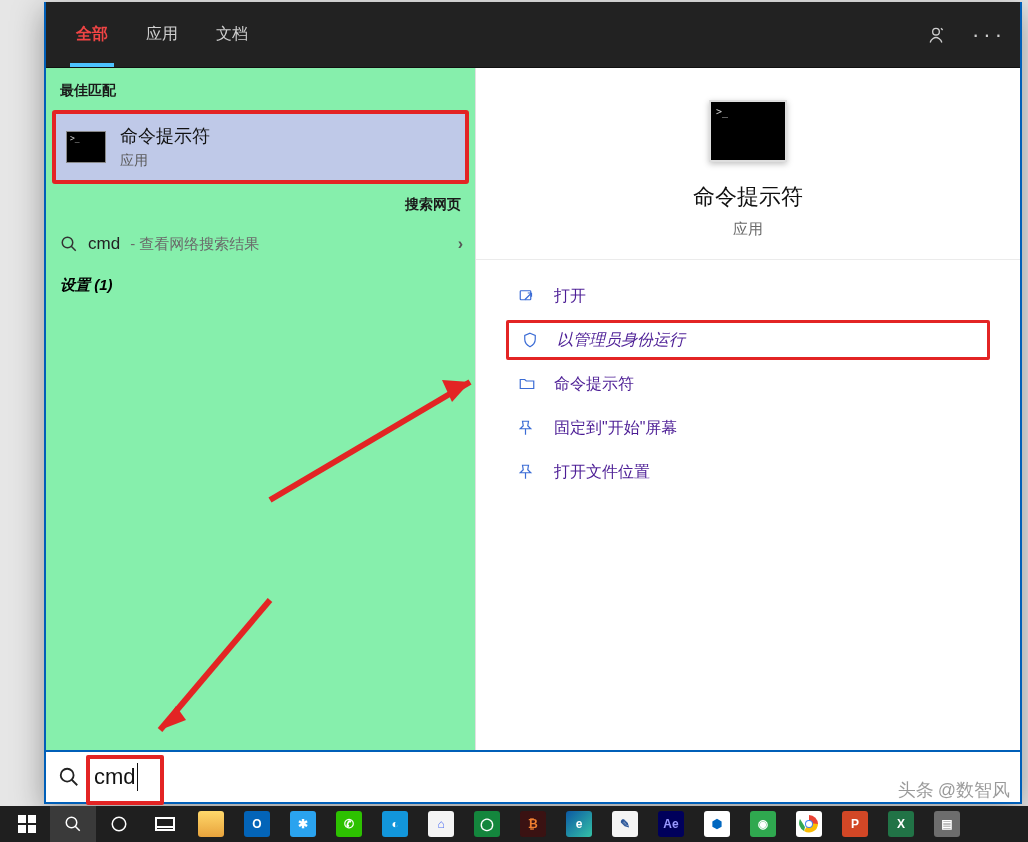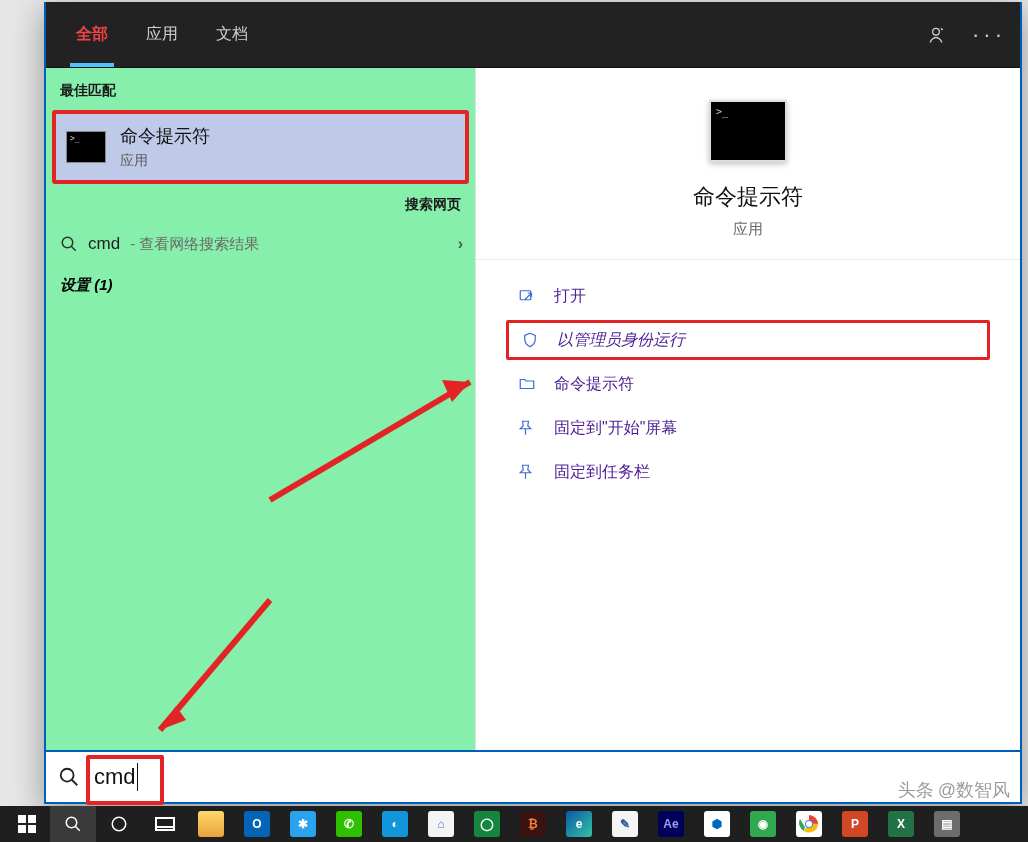--- a/index.html
+++ b/index.html
@@ -276,21 +276,21 @@
               <path d="M6 3h8l-1 6 4 4H3l4-4z"></path>
               <line x1="10" y1="13" x2="10" y2="21"></line>
             </svg>
           <span>固定到"开始"屏幕</span>
         </div>
         <div class="action">
           <svg class="ico" viewBox="0 0 24 24">
               <path d="M6 3h8l-1 6 4 4H3l4-4z"></path>
               <line x1="10" y1="13" x2="10" y2="21"></line>
             </svg>
-          <span>固定到任务栏</span>
+          <span>打开文件位置</span>
         </div>
       </div>
     </div>
   </div>
 
   <div class="search-bar">
     <svg class="mag-lg" viewBox="0 0 24 24">
         <circle cx="10" cy="10" r="7"></circle>
         <line x1="15" y1="15" x2="21" y2="21"></line>
       </svg>

